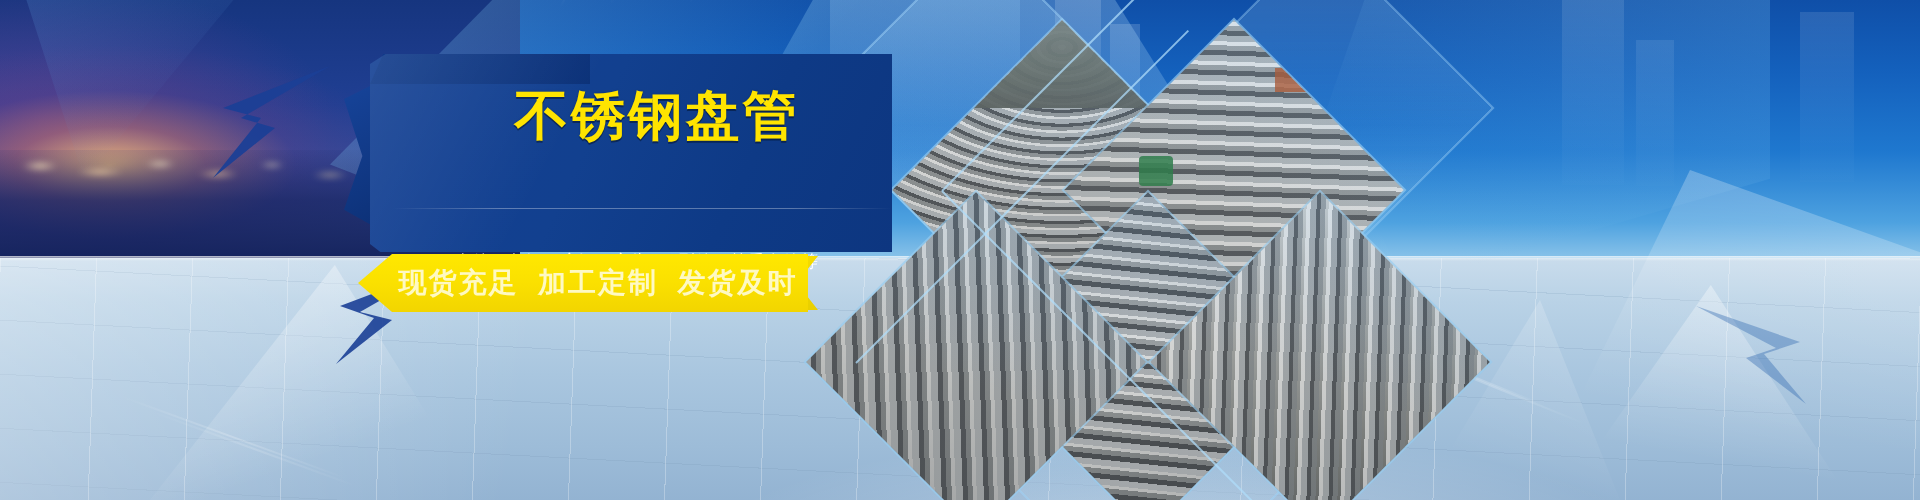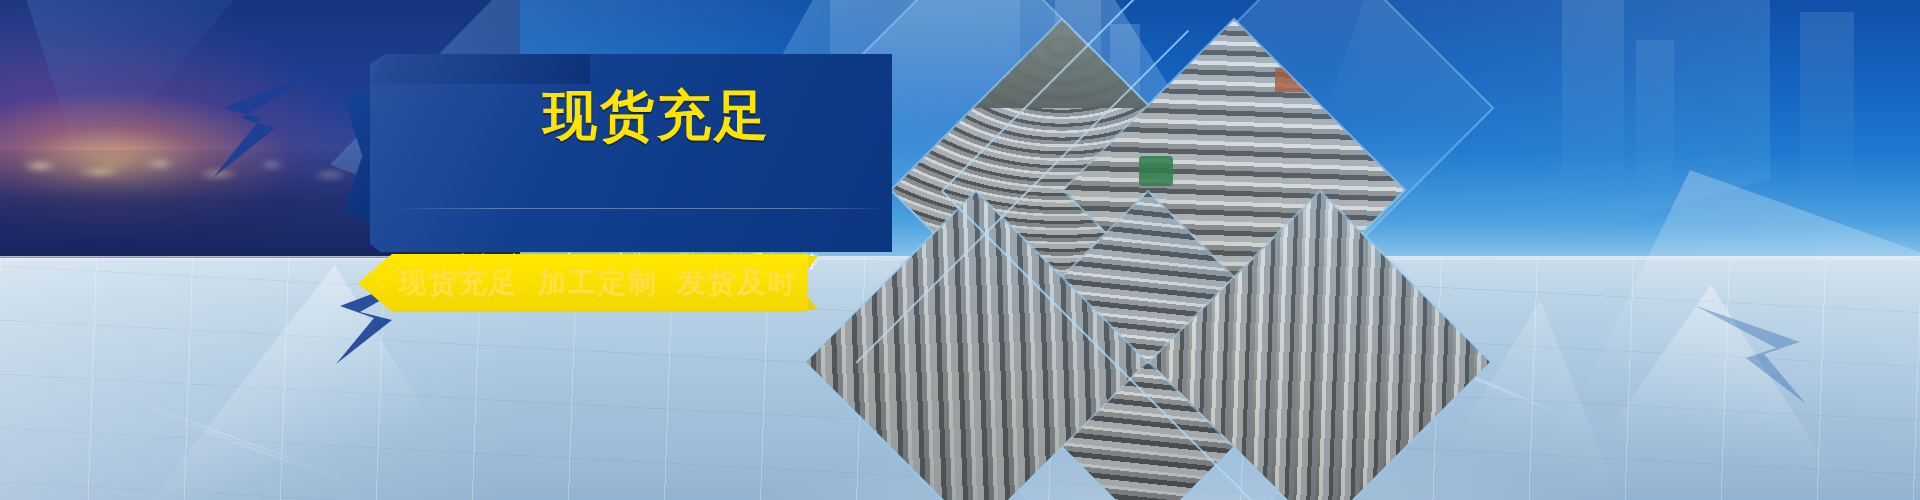--- a/index.html
+++ b/index.html
@@ -180,21 +180,21 @@
     background:linear-gradient(180deg,#ffe800 0%,#fae000 52%,#f2d500 100%);
     clip-path:polygon(34px 0, 450px 0, 450px 58px, 34px 58px, 0 29px);
   }
   .yellow-tail{
     position:absolute;left:404px;top:2px;width:56px;height:54px;
     background:linear-gradient(180deg,#f5dc00,#e8cf00);
     clip-path:polygon(0 0, 100% 0, 62% 50%, 100% 100%, 0 100%);
   }
   .slogan{
     position:absolute;left:40px;top:12px;width:400px;
-    color:#fde047;font-size:28px;font-weight:bold;letter-spacing:2px;
+    color:#fef9c3;font-size:28px;font-weight:bold;letter-spacing:2px;
     text-align:center;line-height:34px;white-space:pre;
   }
 
   
   .collage{position:absolute;left:820px;top:-60px;width:620px;height:620px;}
   .dia{
     position:absolute;width:240px;height:240px;
     transform:rotate(45deg);overflow:hidden;
     box-shadow:0 0 0 2px rgba(150,205,240,.65);
   }
@@ -384,21 +384,21 @@
     <div class="dia-line" style="left:36px;top:422px;width:470px;transform:rotate(-45deg);"></div>
   </div>
 
   <div class="ribbon-wrap">
     <div class="ribbon-tail"></div>
     <div class="ribbon-main"></div>
     <div class="ribbon-top-notch"></div>
     <div class="ribbon-sheen"></div>
     <div class="ribbon-hairline"></div>
 
-    <div class="title">现货充足</div>
+    <div class="title">不锈钢盘管</div>
     <div class="subline l2">盘管、角钢、扁钢、弯头、U型管、蚊香盘管等</div>
   </div>
 
   <div class="yellow-wrap">
     <div class="yellow-tail"></div>
     <div class="yellow-band"></div>
     <div class="slogan">现货充足  加工定制  发货及时</div>
   </div>
 
 </div>

